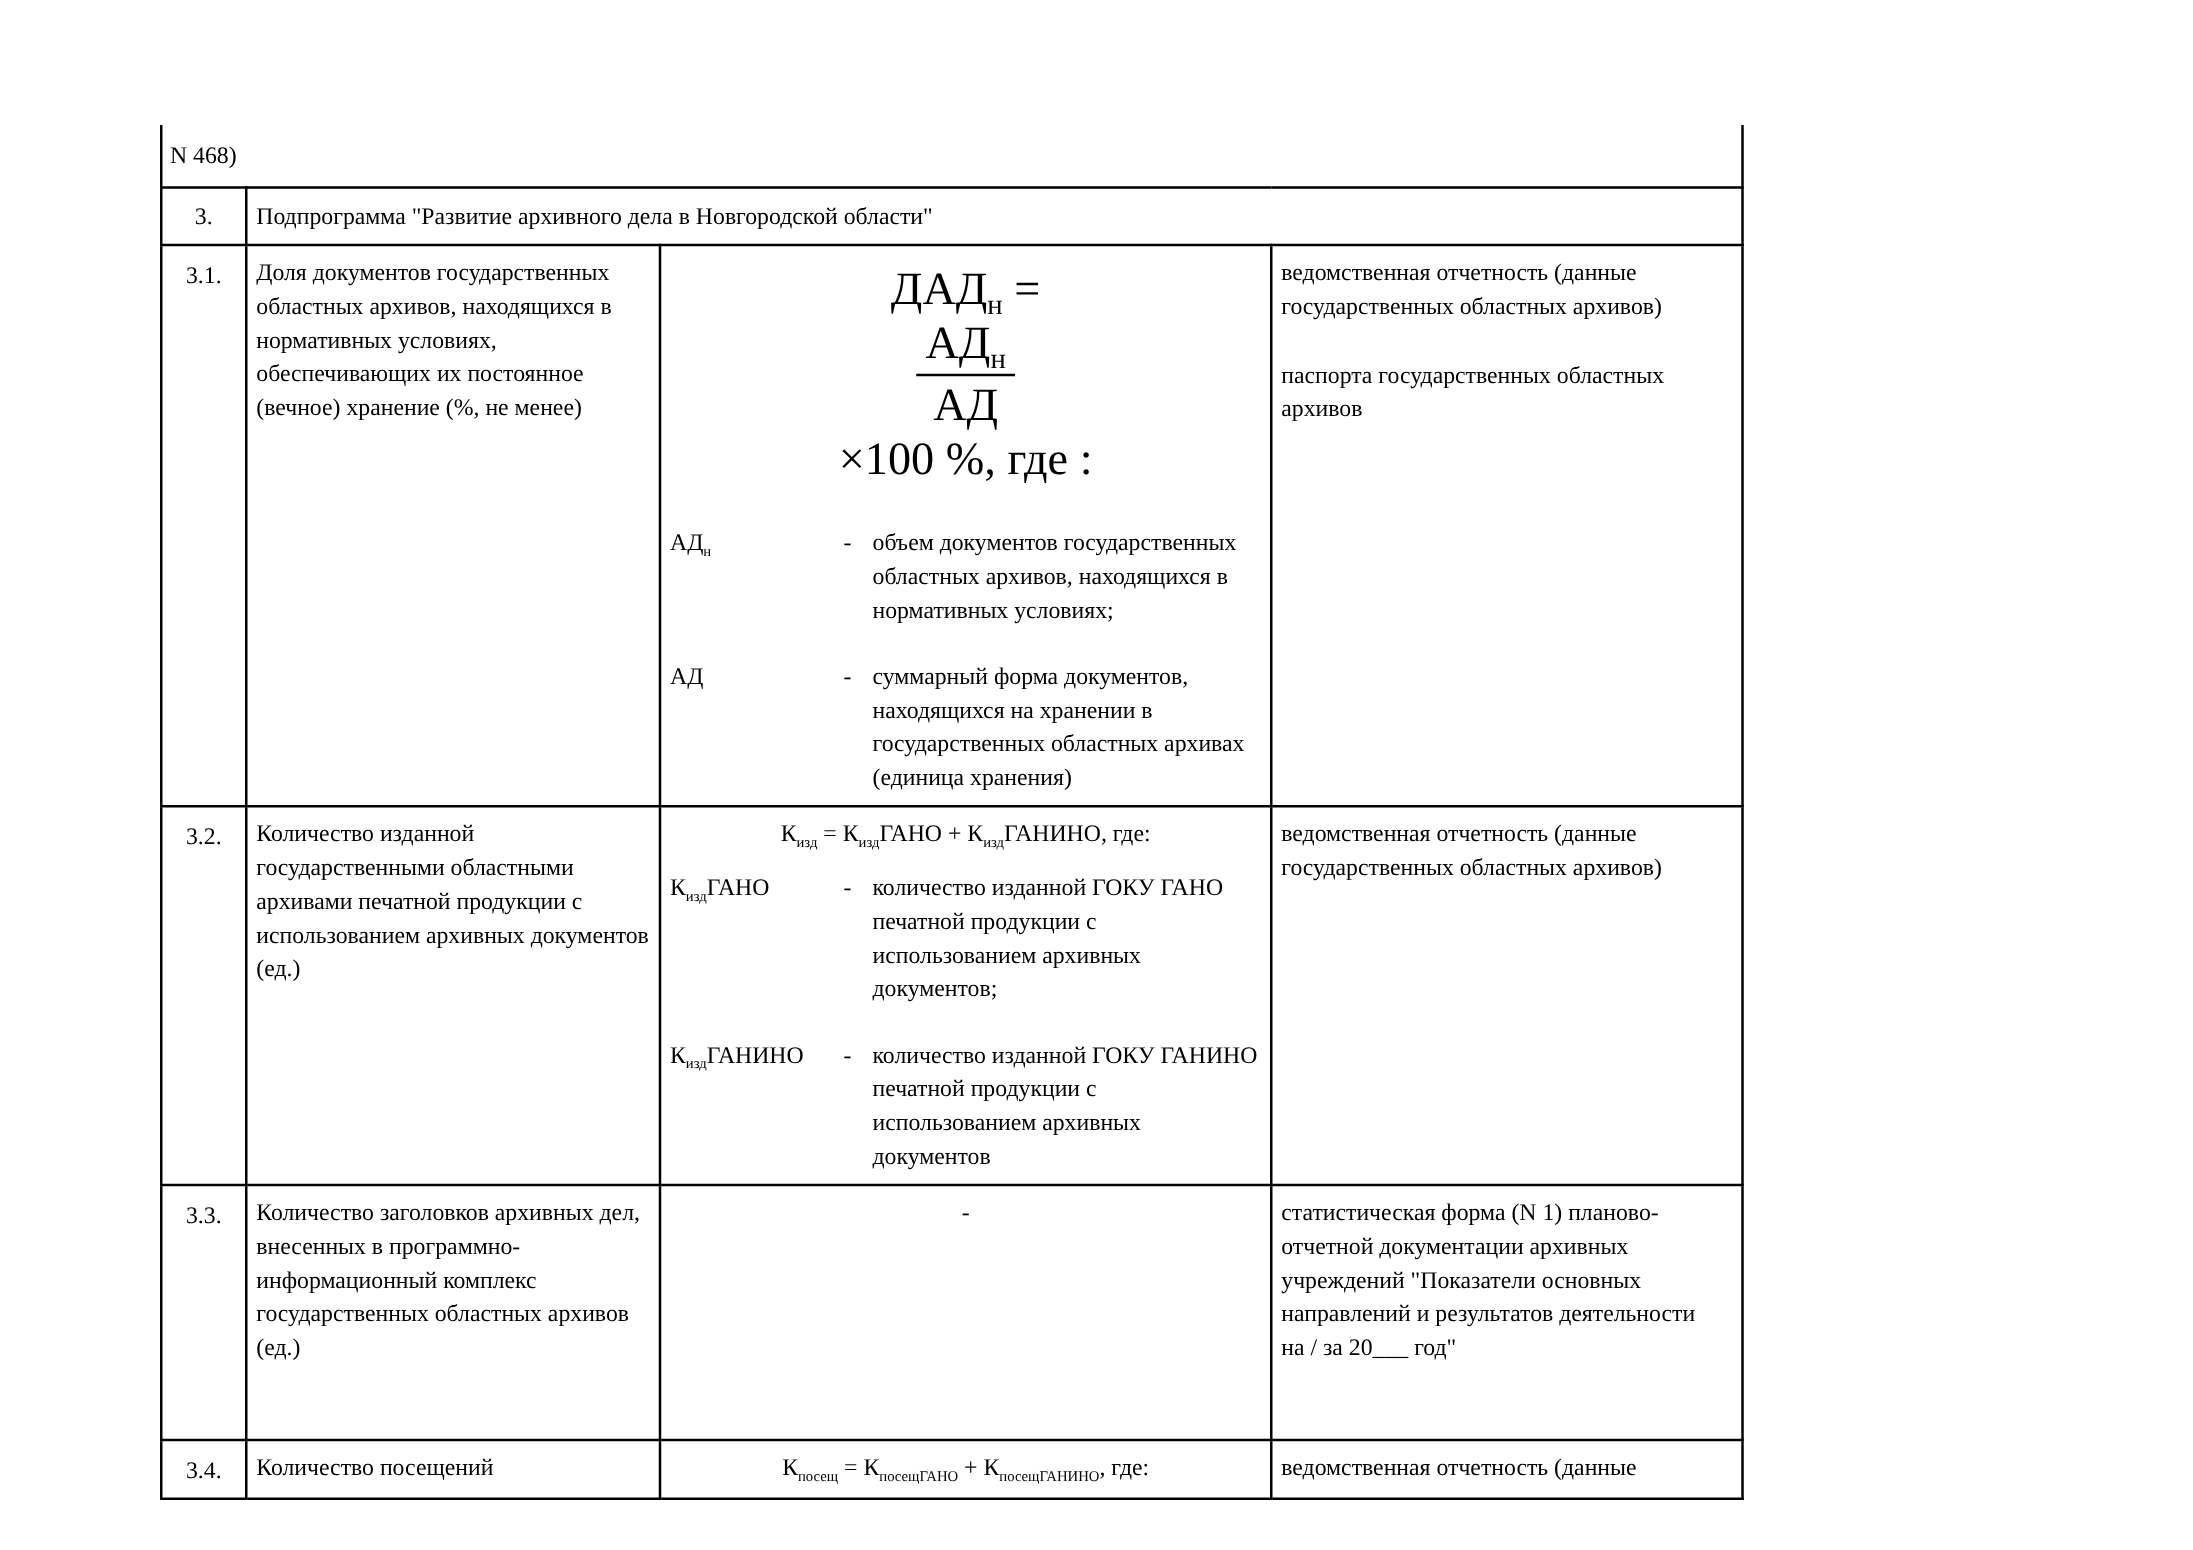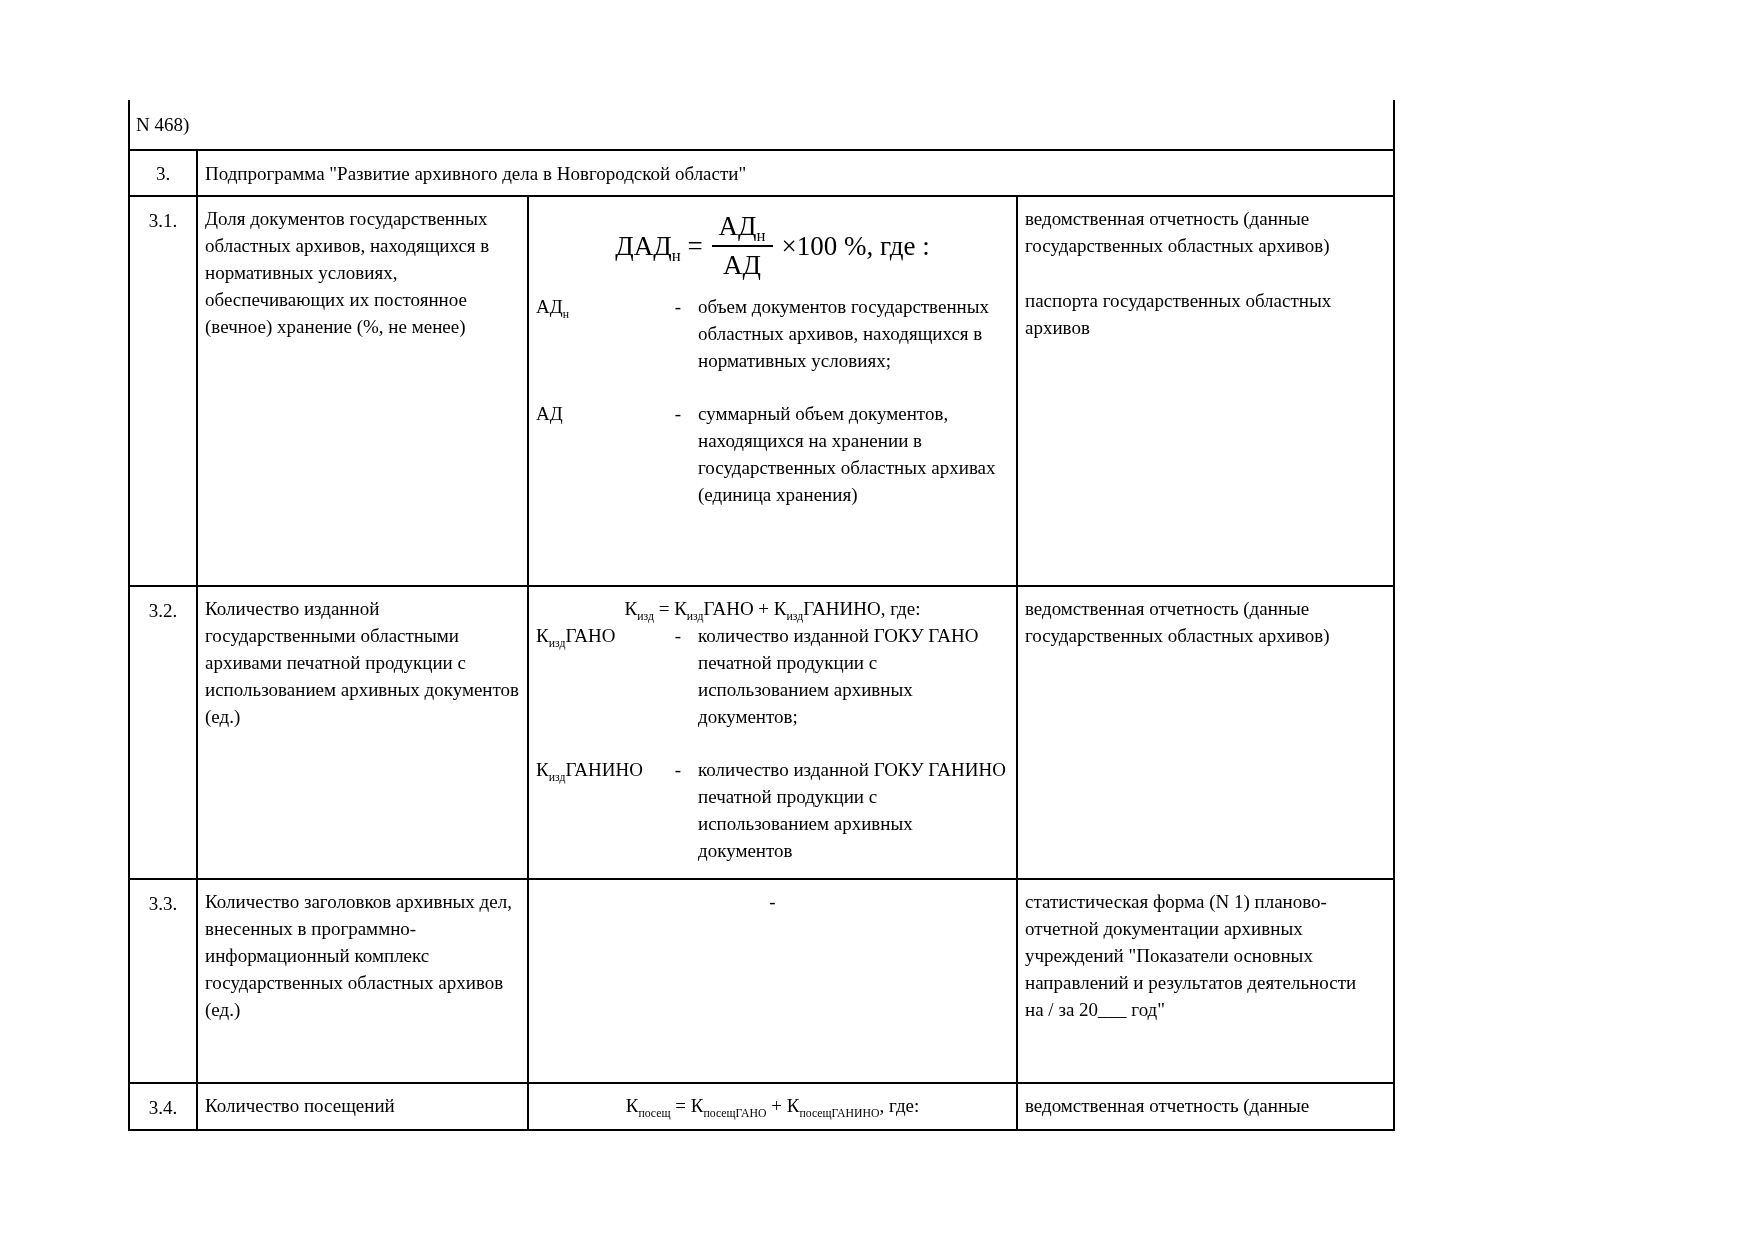--- a/index.html
+++ b/index.html
@@ -14,29 +14,29 @@
     font-size:19px; line-height:27px;
   }
   td { border:2px solid #000; vertical-align:top; padding:8px 7px; }
   tr.cont td { border-top:none; vertical-align:middle; padding:4px 6px; }
   td.num { text-align:center; padding-top:10px; }
   tr.subhead td { vertical-align:middle; padding-top:4px; padding-bottom:4px; }
 
   
   .fdisplay {
     display:flex; justify-content:center; align-items:center;
-    font-size:27px; line-height:1.15; margin:6px 0 12px;
+    font-size:37px; line-height:1.15; margin:6px 0 32px;flex-direction:column;
   }
   .frac { display:inline-flex; flex-direction:column; align-items:center; margin:0 9px; }
   .frac .fnum { border-bottom:2px solid #000; padding:0 7px 3px; }
   .frac .fden { padding-top:3px; }
   sub { font-size:0.62em; line-height:0; }
 
   
-  .fline { text-align:center; }
+  .fline { text-align:center; margin-bottom:16px; }
 
   
   .def { display:flex; margin-bottom:26px; }
   .def:last-child { margin-bottom:0; }
   .dterm { width:122px; flex:none; word-break:break-all; }
   .ddash { width:40px; flex:none; text-align:center; }
   .ddesc { flex:1; }
 
   .src p { margin:0; }
   .src p + p { margin-top:28px; }
@@ -77,21 +77,21 @@
           <span>×100 %, где :</span>
         </div>
         <div class="def">
           <span class="dterm"><span>АД</span><sub>н</sub></span>
           <span class="ddash">-</span>
           <span class="ddesc">объем документов государственных областных архивов, находящихся в нормативных условиях;</span>
         </div>
         <div class="def">
           <span class="dterm"><span>АД</span></span>
           <span class="ddash">-</span>
-          <span class="ddesc">суммарный объем документов, находящихся на хранении в государственных областных архивах (единица хранения)</span>
+          <span class="ddesc">суммарный форма документов, находящихся на хранении в государственных областных архивах (единица хранения)</span>
         </div>
       </td>
       <td class="src">
         <p>ведомственная отчетность (данные государственных областных архивов)</p>
         <p>паспорта государственных областных архивов</p>
       </td>
     </tr>
 
     <tr style="height:293px">
       <td class="num">3.2.</td>

